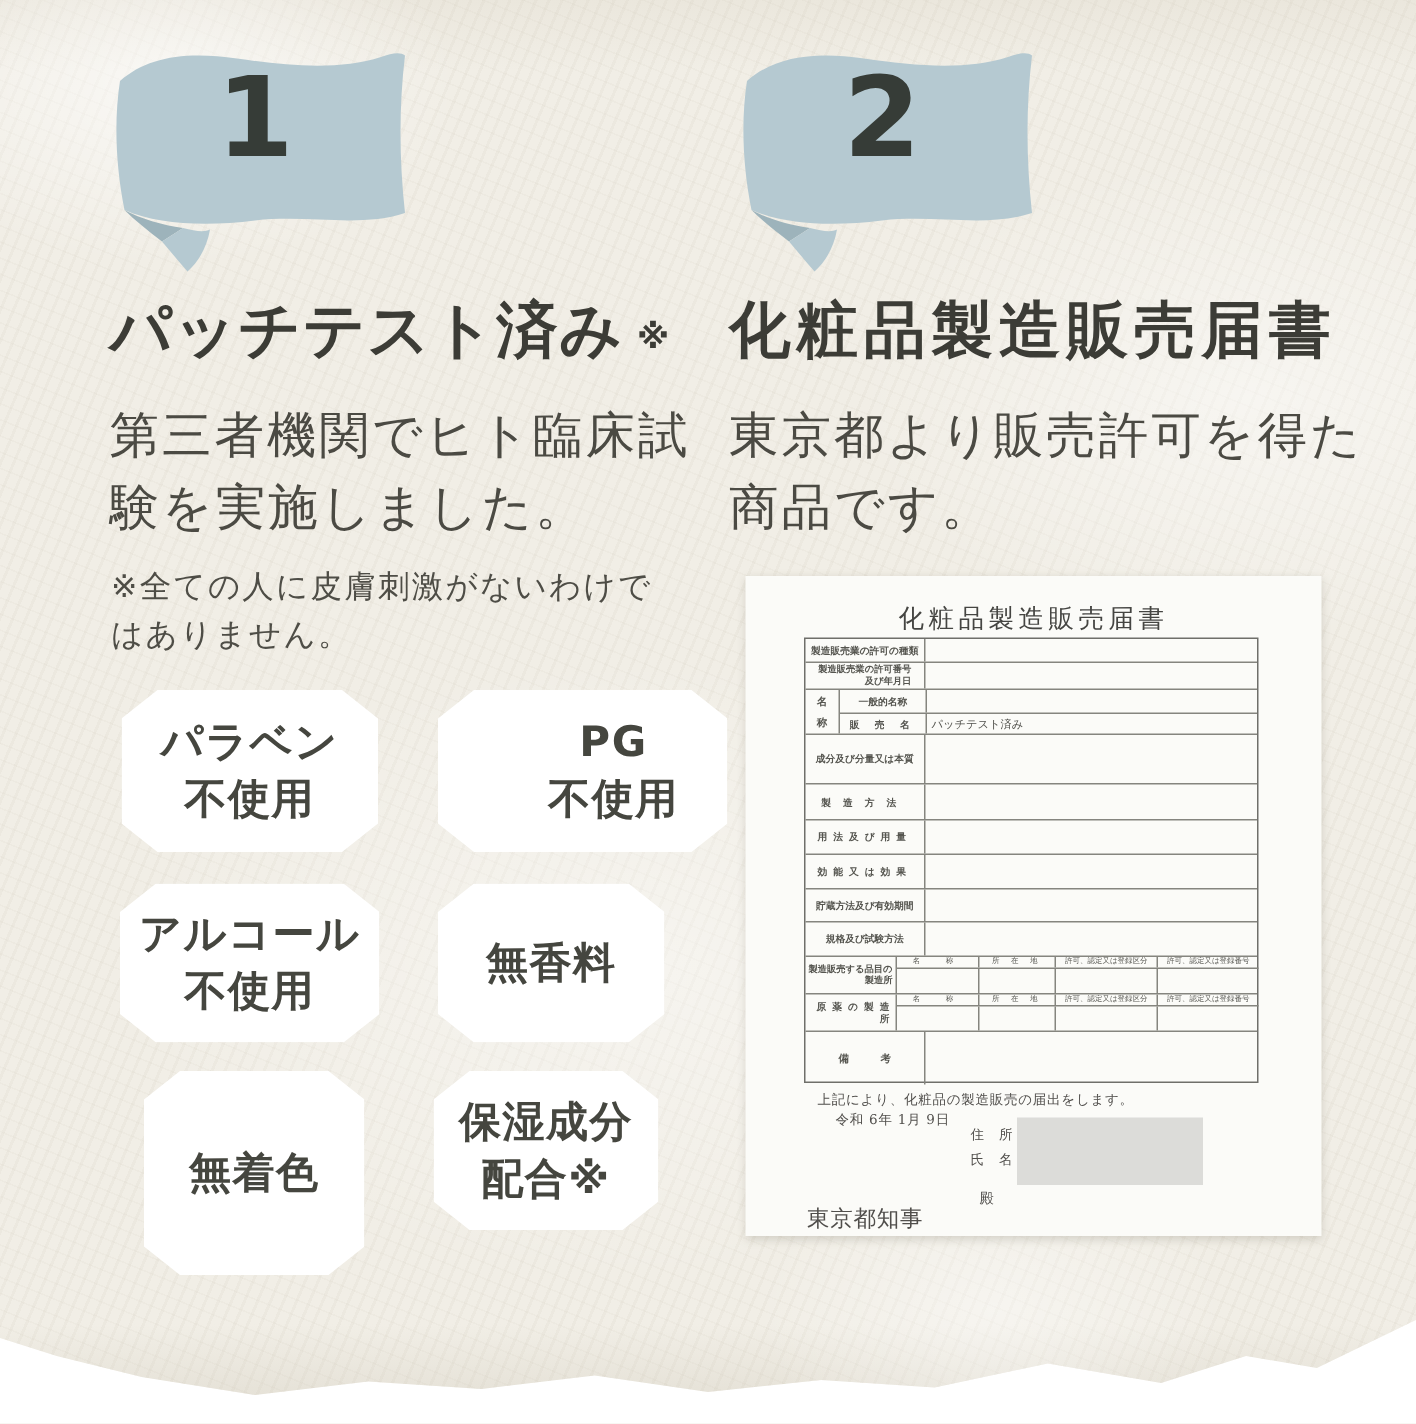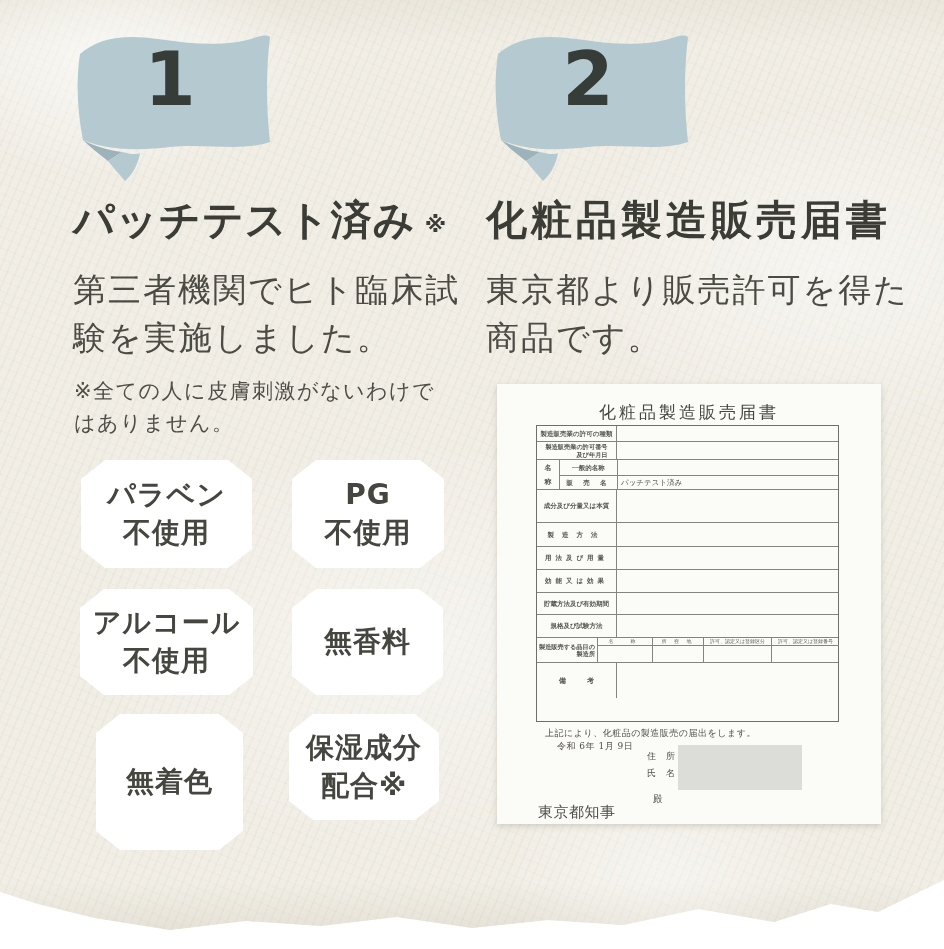--- a/index.html
+++ b/index.html
@@ -62,21 +62,21 @@
   }
   .pre{white-space:pre-line;}
   .badge{
     position:absolute;background:var(--badge-bg);
     display:flex;align-items:center;justify-content:center;text-align:center;
     font-size:28px;font-weight:700;color:#45463f;line-height:1.35;letter-spacing:1px;
     clip-path:polygon(24px 0, calc(100% - 24px) 0, 100% 19px, 100% calc(100% - 19px),
       calc(100% - 24px) 100%, 24px 100%, 0 calc(100% - 19px), 0 19px);
   }
   .bg1{left:81px;top:460px;width:171px;height:108px;}
-  .bg2{left:292px;top:460px;width:152px;height:108px;}
+  .bg2{left:292px;top:460px;width:152px;height:108px;padding-left:41px;}
   .bg3{left:80px;top:589px;width:173px;height:106px;}
   .bg4{left:292px;top:589px;width:151px;height:106px;}
   .bg5{left:96px;top:714px;width:147px;height:136px;}
   .bg6{left:289px;top:714px;width:150px;height:106px;}
   .badge-note{
     position:absolute;left:256px;top:836px;font-size:22px;font-weight:700;
     color:#45463f;letter-spacing:1px;white-space:nowrap;
   }
   
   .doc{
@@ -227,20 +227,37 @@
             <div class="fg-cell cw67">許可、認定又は登録番号</div>
           </div>
           <div class="fg-body">
             <div class="fg-cell cw55"></div>
             <div class="fg-cell cw51"></div>
             <div class="fg-cell cw68"></div>
             <div class="fg-cell cw67"></div>
           </div>
         </div>
       </div>
+      <div class="t-row" style="height:25px;">
+        <div class="t-label w61 ls4" style="font-size:6.5px;">原薬の製造所</div>
+        <div class="factory-grid">
+          <div class="fg-head">
+            <div class="fg-cell cw55" style="letter-spacing:6px;">名　称</div>
+            <div class="fg-cell cw51" style="letter-spacing:3px;">所 在 地</div>
+            <div class="fg-cell cw68">許可、認定又は登録区分</div>
+            <div class="fg-cell cw67">許可、認定又は登録番号</div>
+          </div>
+          <div class="fg-body">
+            <div class="fg-cell cw55"></div>
+            <div class="fg-cell cw51"></div>
+            <div class="fg-cell cw68"></div>
+            <div class="fg-cell cw67"></div>
+          </div>
+        </div>
+      </div>
       <div class="t-row" style="height:35px;">
         <div class="t-label w80" style="font-size:7px;white-space:pre;">備　　　考</div>
         <div class="t-val"></div>
       </div>
     </div>
 
     <div class="doc-foot" style="left:48px;top:343px;">上記により、化粧品の製造販売の届出をします。</div>
     <div class="doc-foot" style="left:60px;top:356px;">令和 6年 1月 9日</div>
     <div class="doc-foot" style="left:150px;top:366px;">住　所</div>
     <div class="doc-foot" style="left:150px;top:383px;">氏　名</div>

